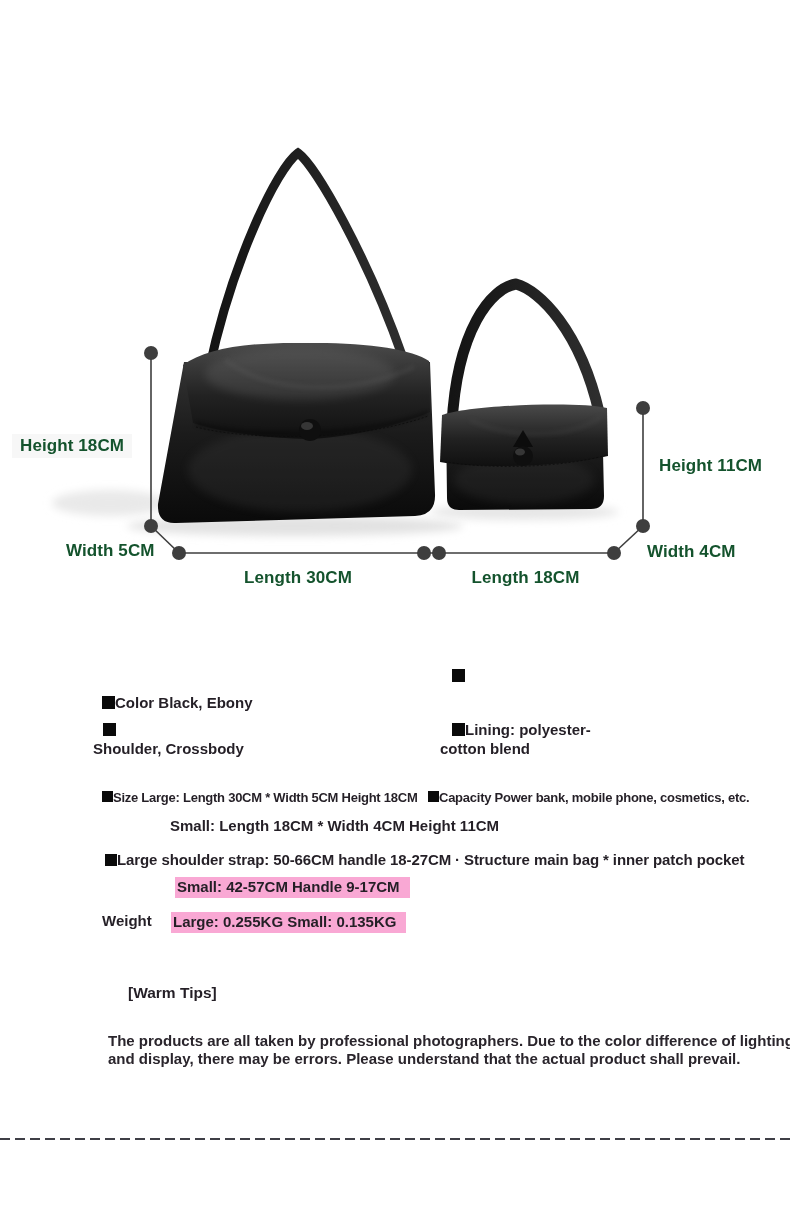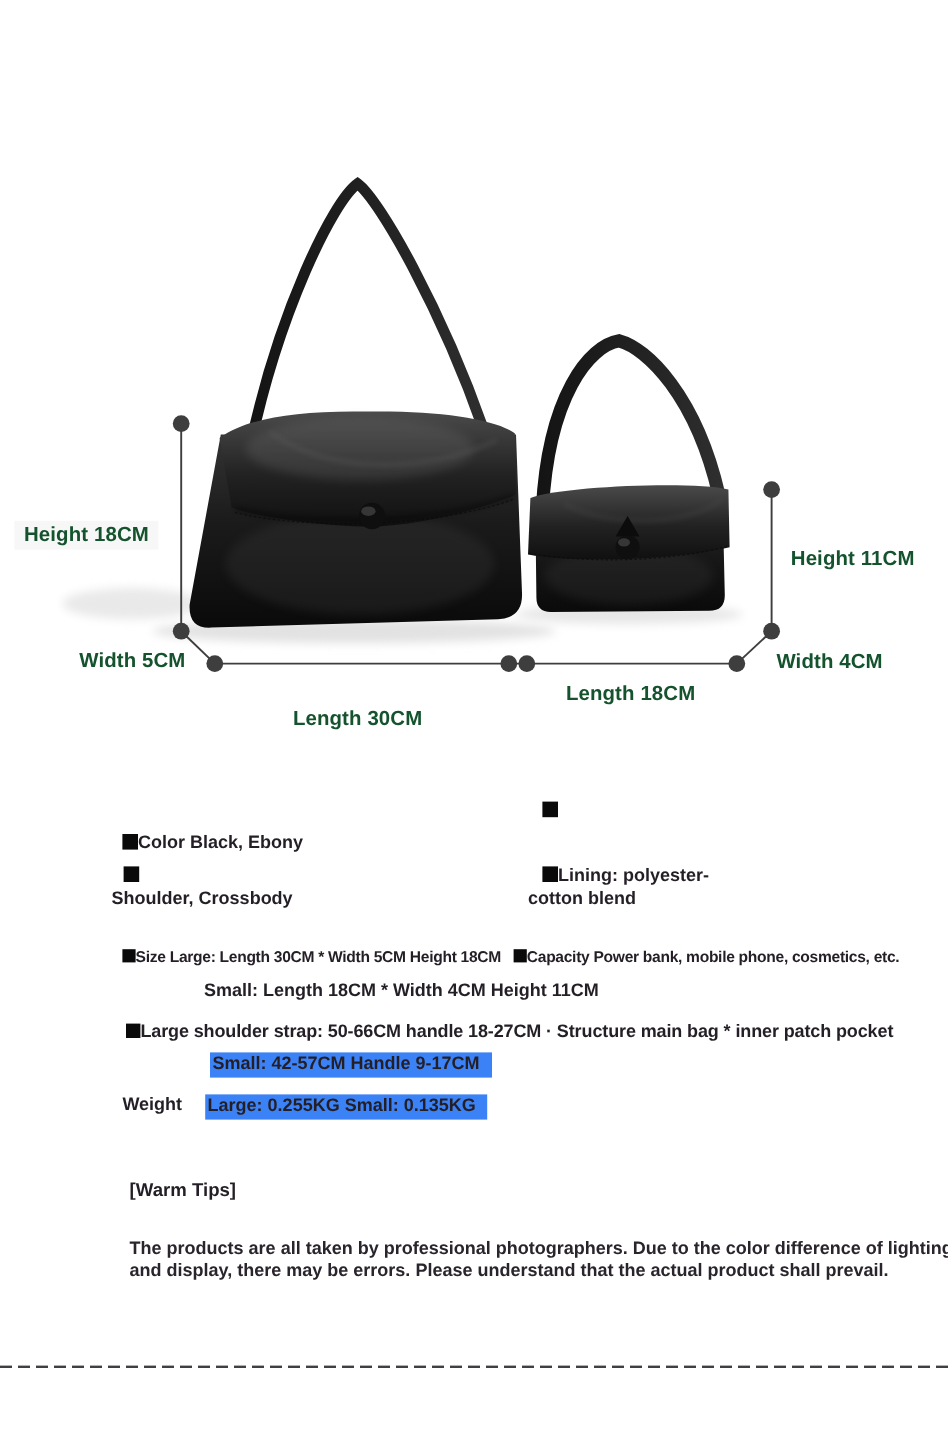--- a/index.html
+++ b/index.html
@@ -8,29 +8,29 @@
   .abs{position:absolute;}
   
   .dim{font-weight:bold;font-size:17px;color:#14532d;white-space:nowrap;letter-spacing:.1px;}
   .dim.center{text-align:center;}
   .soft{background:#f7f7f7;padding:2px 8px;}
   
   .spec{font-weight:bold;color:#241f26;white-space:nowrap;}
   .s15{font-size:15px;line-height:18.5px;}
   .s13{font-size:13px;letter-spacing:-0.25px;}
   .s14{font-size:15px;letter-spacing:-0.1px;}
-  .hl{background:#3b82f6;padding:1px 10px 1px 2px;}
+  .hl{background:#f9a8d4;padding:1px 10px 1px 2px;}
   
   .sq{display:inline-block;background:#0a0a0a;vertical-align:-1px;}
   .sq13{width:13px;height:13px;}
   .sq11{width:11px;height:11px;vertical-align:0px;}
   .sq12{width:12px;height:12px;}
   .gap{display:inline-block;width:4px;}
   
-  .tips-title{font-weight:bold;font-size:15.5px;color:#241f26;}
+  .tips-title{font-weight:bold;font-size:15.5px;color:#241f26;margin-left:20px;}
   .tips-body{font-weight:bold;font-size:15px;line-height:18px;color:#2a252c;}
   .tips-body span{display:block;white-space:nowrap;}
   
   .dashline{left:0;top:1138;width:790px;height:2px;
     background:repeating-linear-gradient(90deg,#3f3f46 0 10px,transparent 10px 15px);}
 </style>
 </head>
 <body>
 
 <svg class="abs" style="left:0;top:0;" width="790" height="620" viewBox="0 0 790 620">
@@ -101,21 +101,21 @@
     <circle cx="424" cy="553" r="7" stroke="none"></circle>
     <circle cx="439" cy="553" r="7" stroke="none"></circle>
     <circle cx="614" cy="553" r="7" stroke="none"></circle>
     <circle cx="643" cy="526" r="7" stroke="none"></circle>
     <circle cx="643" cy="408" r="7" stroke="none"></circle>
   </g>
 </svg>
 
 <div class="abs dim soft" style="left:12;top:434px;left:12px;">Height 18CM</div>
 <div class="abs dim" style="left:66px;top:541px;">Width 5CM</div>
-<div class="abs dim center" style="left:232px;top:589px;width:132px;">Length 30CM</div>
+<div class="abs dim center" style="left:232px;top:568px;width:132px;">Length 30CM</div>
 <div class="abs dim center" style="left:458px;top:568px;width:135px;">Length 18CM</div>
 <div class="abs dim" style="left:659px;top:456px;">Height 11CM</div>
 <div class="abs dim" style="left:647px;top:542px;">Width 4CM</div>
 
 <div class="abs spec s15" style="left:102px;top:667px;margin-top:27px;">
   <span class="sq sq13"></span><span>Color Black, Ebony</span>
 </div>
 
 <div class="abs spec s15" style="left:452px;top:667px;">
   <span class="sq sq13"></span>

